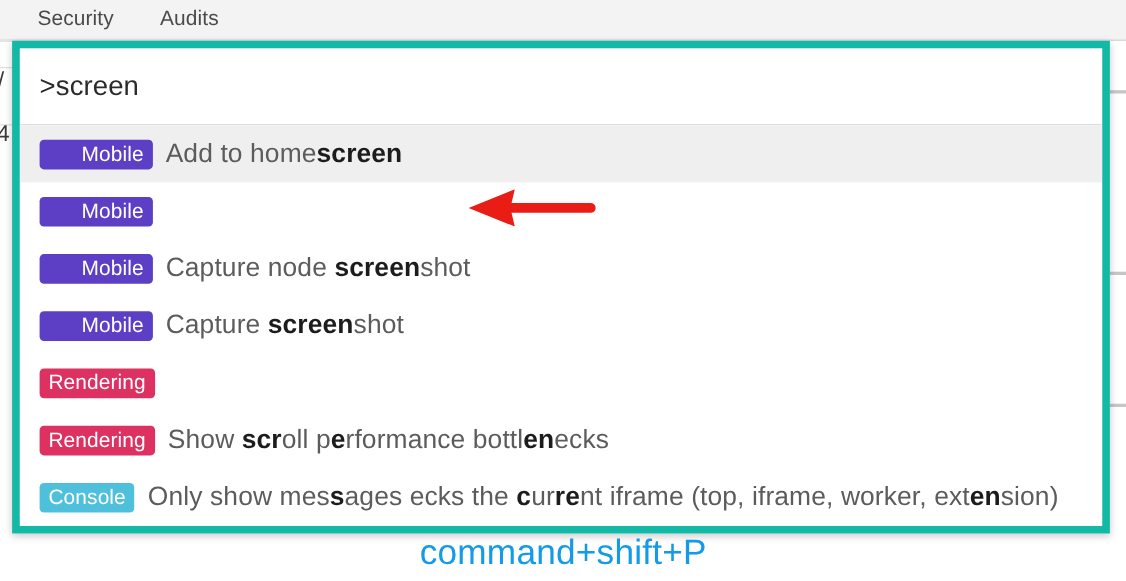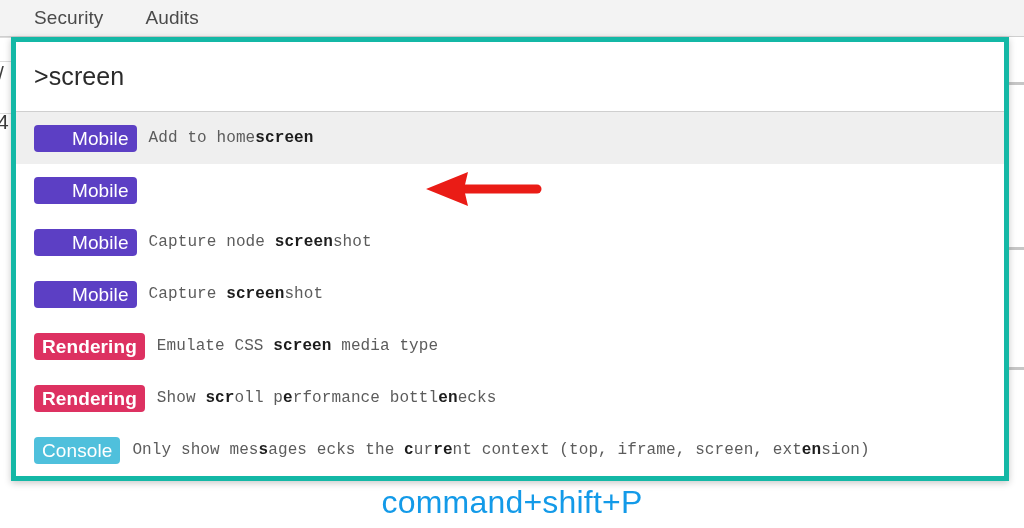--- a/index.html
+++ b/index.html
@@ -96,21 +96,21 @@
     background: #c6c6c6;
   }
 
   
   .palette {
     position: absolute;
     left: 11px;
     top: 37px;
     width: 998px;
     background: #ffffff;
-    border: 5px solid #14b8a6;
+    border: 7px solid #14b8a6;
     box-sizing: border-box;
     box-shadow: 0 2px 7px rgba(0, 0, 0, 0.22);
     overflow: hidden;
   }
 
   .query-row {
     height: 70px;
     display: flex;
     align-items: center;
     padding: 0 18px;
@@ -152,30 +152,29 @@
     padding: 0 8px;
     border-radius: 4px;
     color: #ffffff;
     font-size: 19px;
     line-height: 1;
     white-space: nowrap;
     flex: 0 0 auto;
     letter-spacing: 0.1px;
   }
   .badge.mobile    { background: #5c3fc4; padding-left: 38px; }
-  .badge.rendering { background: #dd3161; font-weight: bold; }
+  .badge.rendering { background: #dd3161; }
   .badge.console   { background: #4fc0dc; }
 
   .result-label {
     margin-left: 12px;
-    font-size: 16px;
+    font-size: 24px;
     color: #5c5c5c;
     white-space: nowrap;
     letter-spacing: 0.1px;
-    font-family: Liberation Mono, monospace;
   }
   .result-label b {
     color: #1c1c1c;
     font-weight: bold;
   }
 
   
   .arrow {
     position: absolute;
     left: 424px;
@@ -242,29 +241,28 @@
         <li class="result-row">
           <span class="badge mobile" style="background: rgb(92, 63, 196);">Mobile</span>
           <span class="result-label"><span>Capture node </span><b>screen</b><span>shot</span></span>
         </li>
         <li class="result-row">
           <span class="badge mobile" style="background: rgb(92, 63, 196);">Mobile</span>
           <span class="result-label"><span>Capture </span><b>screen</b><span>shot</span></span>
         </li>
         <li class="result-row">
           <span class="badge rendering" style="background: rgb(221, 49, 97);">Rendering</span>
-          <span class="result-label"><span>Emulate CSS </span><b>screen</b><span> media type</span></span>
         </li>
         <li class="result-row">
           <span class="badge rendering" style="background: rgb(221, 49, 97);">Rendering</span>
           <span class="result-label"><span>Show </span><b>scr</b><span>oll p</span><b>e</b><span>rformance bottl</span><b>en</b><span>ecks</span></span>
         </li>
         <li class="result-row">
           <span class="badge console" style="background: rgb(79, 192, 220);">Console</span>
-          <span class="result-label"><span>Only show mes</span><b>s</b><span>ages ecks the </span><b>c</b><span>ur</span><b>re</b><span>nt context (top, iframe, screen, ext</span><b>en</b><span>sion)</span></span>
+          <span class="result-label"><span>Only show mes</span><b>s</b><span>ages ecks the </span><b>c</b><span>ur</span><b>re</b><span>nt iframe (top, iframe, worker, ext</span><b>en</b><span>sion)</span></span>
         </li>
       </ul>
 
   </div>
 
   <svg class="arrow" viewBox="0 0 118 34">
     <line x1="40" y1="17" x2="113" y2="17" stroke="#ea1c16" stroke-width="9" stroke-linecap="round"></line>
     <polygon points="2,17 44,0 40,17 44,34" fill="#ea1c16"></polygon>
   </svg>
 

